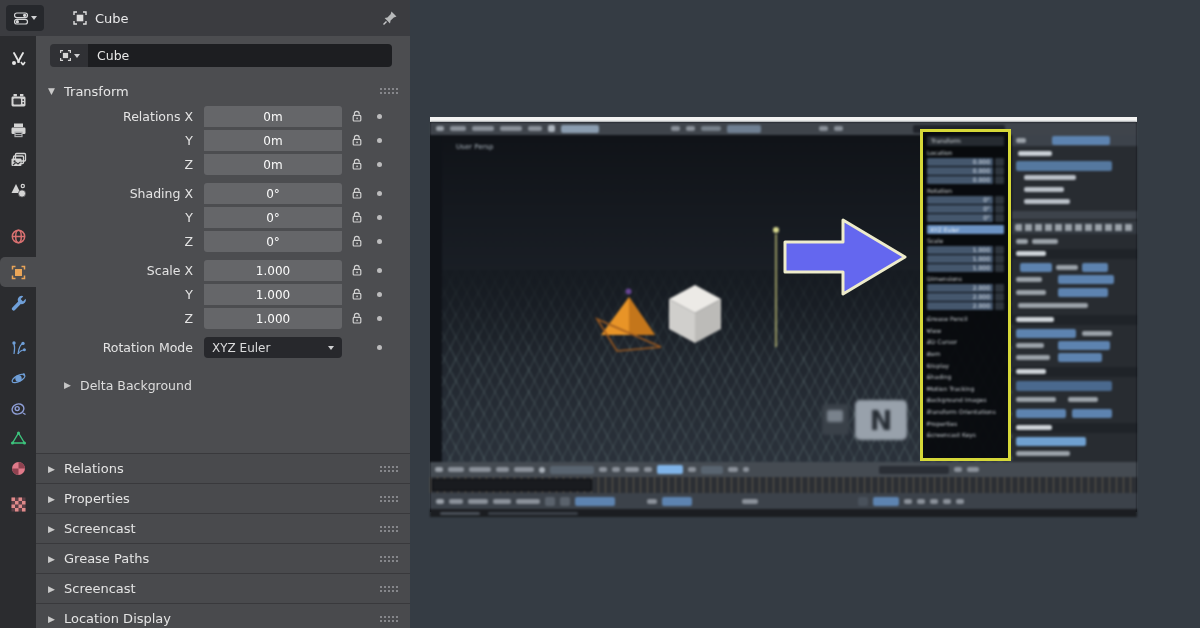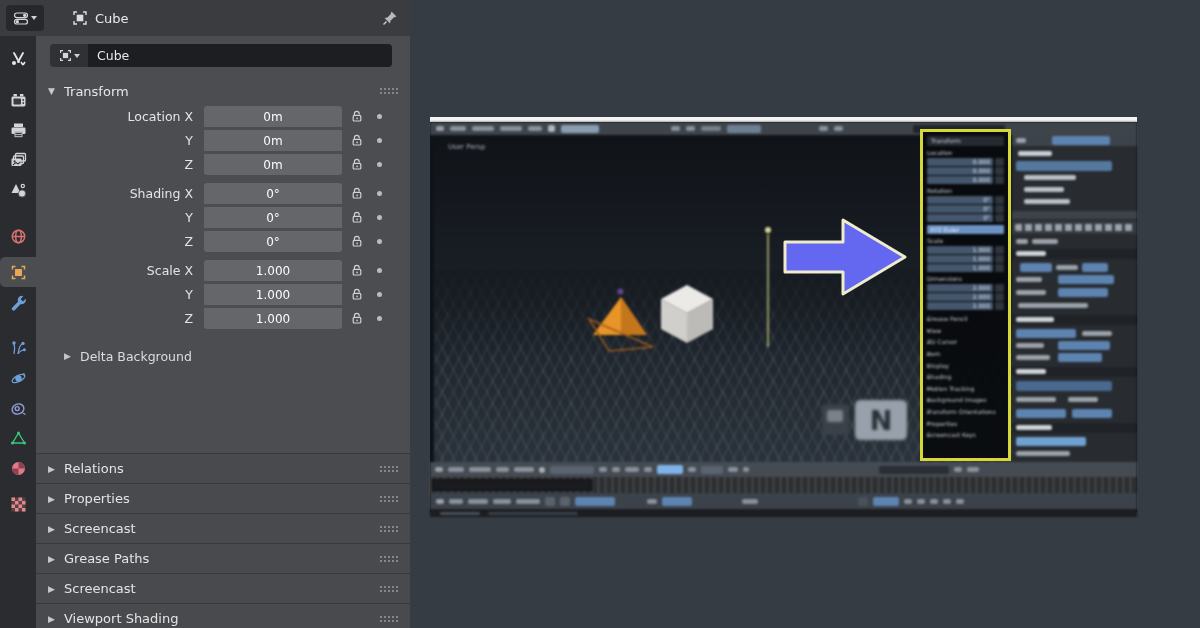--- a/index.html
+++ b/index.html
@@ -69,21 +69,21 @@
   
   .stage { position:absolute; left:430px; top:117px; width:707px; height:395px; background:#101318; }
   .stage * { position:absolute; }
   .whitestrip { left:0; top:0; width:707px; height:5px; background:#f4f4f3; }
   .shotbase { left:0; top:5px; width:707px; height:390px; filter:blur(.9px); }
 
   .menubar { left:0; top:0; width:707px; height:13px; background:#3f444b; display:flex; align-items:center;
     gap:6px; padding:0 6px; position:absolute; }
   .menubar i, .vph i, .tlh i, .btm i { position:static; display:block; height:5px; border-radius:2px; background:#8a9099; flex:0 0 auto; }
 
-  .vp { left:4px; top:13px; width:582px; height:327px; background:linear-gradient(180deg,#101318 0%,#1a1f26 45%,#2b323b 100%); overflow:hidden; }
+  .vp { left:12px; top:13px; width:582px; height:327px; background:linear-gradient(180deg,#101318 0%,#1a1f26 45%,#2b323b 100%); overflow:hidden; }
   .vplabel { left:14px; top:8px; color:#a7b1ba; font-size:7px; }
   .vpgrid { left:-20px; top:135px; width:640px; height:200px;
     background:
       repeating-linear-gradient(63deg, rgba(140,170,168,.22) 0 1px, transparent 1px 10px),
       repeating-linear-gradient(-63deg, rgba(140,170,168,.22) 0 1px, transparent 1px 10px); }
   .vpgridfade { left:0; top:135px; width:640px; height:90px;
     background:linear-gradient(180deg, rgba(22,27,33,.95), rgba(22,27,33,0)); }
 
   .sidebar { left:582px; top:13px; width:125px; height:327px; background:#282c31; overflow:hidden; }
   .sidebar .hdr { left:0; width:125px; height:11px; background:#3d434b; }
@@ -329,21 +329,21 @@
 
     <div class="phead phead-main">
       <span class="arrow">▼</span>
       <span>Transform</span>
       <span class="grip"></span>
     </div>
 
     <div class="trows">
 
         <div class="trow">
-          <span class="tlabel">Location X</span>
+          <span class="tlabel">Relations X</span>
           <div class="tfield">
             <span>0m</span>
           </div>
           <span class="lockbox">
             <svg width="12" height="13" viewBox="0 0 12 13">
               <path d="M3.4 5.4 V3.8 a2.4 2.4 0 0 1 4.8 0 V4.4" fill="none" stroke="#d2d2d2" stroke-width="1.2"></path>
               <rect x="2.2" y="5.4" width="7.6" height="5.6" rx="1" fill="none" stroke="#d2d2d2" stroke-width="1.2"></rect>
               <rect x="5.4" y="7.6" width="1.4" height="1.6" fill="#d2d2d2"></rect>
             </svg>
           </span>
@@ -482,20 +482,31 @@
               <rect x="2.2" y="5.4" width="7.6" height="5.6" rx="1" fill="none" stroke="#d2d2d2" stroke-width="1.2"></rect>
               <rect x="5.4" y="7.6" width="1.4" height="1.6" fill="#d2d2d2"></rect>
             </svg>
           </span>
           <span class="dot">
             <i></i>
           </span>
         </div>
       </div>
 
+    <div class="modrow">
+      <span class="tlabel">Rotation Mode</span>
+      <div class="modfield">
+        <span>XYZ Euler</span>
+        <span class="caret"></span>
+      </div>
+      <span class="lockbox"></span>
+      <span class="dot">
+          <i></i>
+        </span>
+    </div>
 
     <div class="subpanel">
       <span class="arrow">▶</span>
       <span>Delta Background</span>
     </div>
 
     <div class="cpanels">
 
         <div class="cpanel">
           <span class="arrow">▶</span>
@@ -522,21 +533,21 @@
         </div>
 
         <div class="cpanel">
           <span class="arrow">▶</span>
           <span>Screencast</span>
           <span class="grip"></span>
         </div>
 
         <div class="cpanel">
           <span class="arrow">▶</span>
-          <span>Viewport Shading</span>
+          <span>Location Display</span>
           <span class="grip"></span>
         </div>
 
       </div>
 
   </div>
 </div>
 
 <div class="stage">
   <div class="whitestrip"></div>

